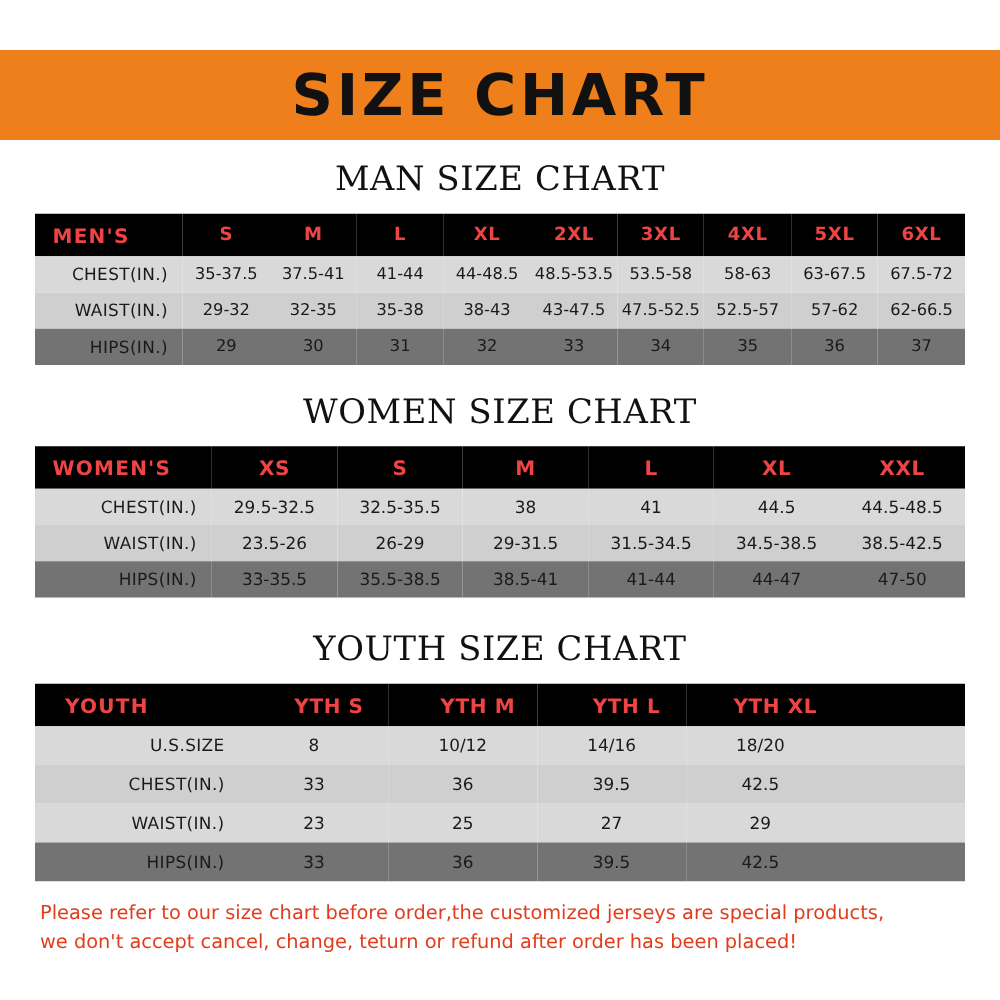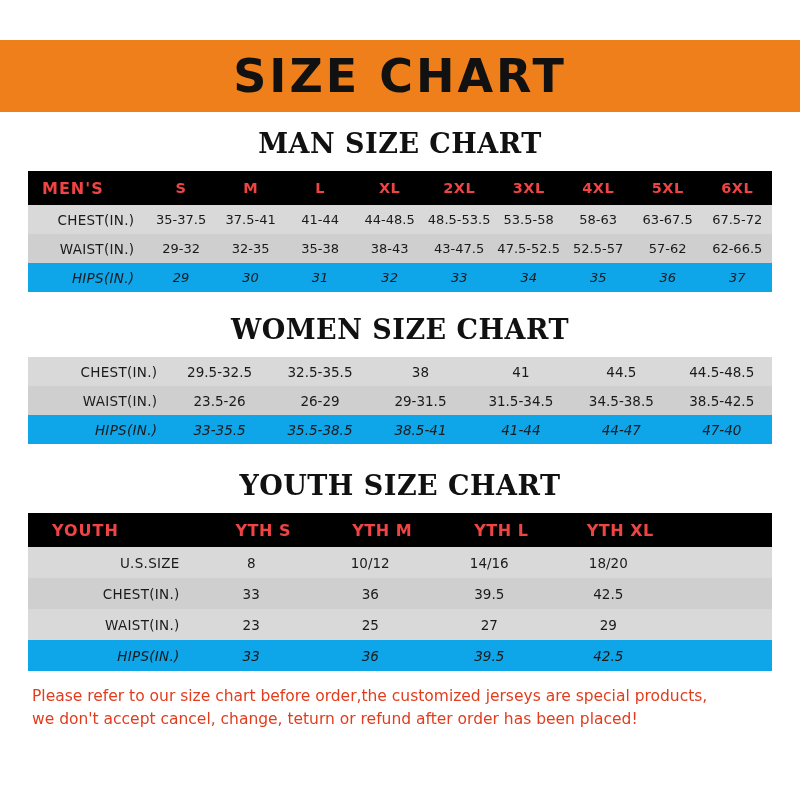--- a/index.html
+++ b/index.html
@@ -32,21 +32,21 @@
     font-size: 46px;
     letter-spacing: 3px;
     color: #111;
     line-height: 1;
     text-align: center;
   }
   
   .section-title {
     text-align: center;
     font-family: "DejaVu Serif", serif;
-    font-weight: bold;
+    font-weight: normal;
     font-size: 27px;
     color: #111;
     letter-spacing: 0.5px;
   }
   .t-man   { margin-top: 16px; margin-bottom: 12px; }
   .t-women { margin-top: 22px; margin-bottom: 12px; }
   .t-youth { margin-top: 26px; margin-bottom: 12px; }
 
   
   .tbl-wrap { padding: 0 28px; }
@@ -83,21 +83,21 @@
     font-family: "DejaVu Sans", sans-serif;
   }
   tr.body-row td.rowlabel {
     text-align: right;
     padding-right: 12px;
     font-size: 13.5px;
     letter-spacing: 0.3px;
   }
   tr.r-light { background: #d9d9d9; }
   tr.r-dark  { background: #cfcfcf; }
-  tr.r-mid   { background: #0ea5e9; font-style: italic; }
+  tr.r-mid   { background: #737373; }
 
   
   .women tr.hdr td { font-size: 16px; }
   .women tr.hdr td.rowlabel { font-size: 16px; }
   .women tr.body-row td { font-size: 13.5px; }
   .youth tr.hdr td { font-size: 16px; padding-left: 24px; }
   .youth tr.hdr td.rowlabel { font-size: 16px; }
   .youth tr.body-row td { font-size: 13.5px; }
   .youth tr.body-row { height: 31px; }
 
@@ -195,20 +195,29 @@
       <colgroup>
         <col style="width:19%">
           <col style="width:13.5%">
           <col style="width:13.5%">
           <col style="width:13.5%">
         <col style="width:13.5%">
           <col style="width:13.5%">
           <col style="width:13.5%">
       </colgroup>
       <tbody>
+        <tr class="hdr">
+          <td class="rowlabel">WOMEN'S</td>
+          <td>XS</td>
+          <td>S</td>
+          <td>M</td>
+          <td>L</td>
+          <td>XL</td>
+          <td>XXL</td>
+        </tr>
         <tr class="body-row r-light">
           <td class="rowlabel">CHEST(IN.)</td>
           <td>29.5-32.5</td>
           <td>32.5-35.5</td>
           <td>38</td>
           <td>41</td>
           <td>44.5</td>
           <td>44.5-48.5</td>
         </tr>
         <tr class="body-row r-dark">
@@ -220,21 +229,21 @@
           <td>34.5-38.5</td>
           <td>38.5-42.5</td>
         </tr>
         <tr class="body-row r-mid">
           <td class="rowlabel">HIPS(IN.)</td>
           <td>33-35.5</td>
           <td>35.5-38.5</td>
           <td>38.5-41</td>
           <td>41-44</td>
           <td>44-47</td>
-          <td>47-40</td>
+          <td>47-50</td>
         </tr>
       </tbody>
     </table>
   </div>
 
   <div class="section-title t-youth">YOUTH SIZE CHART</div>
   <div class="tbl-wrap">
     <table class="youth">
       <colgroup>
         <col style="width:22%">

